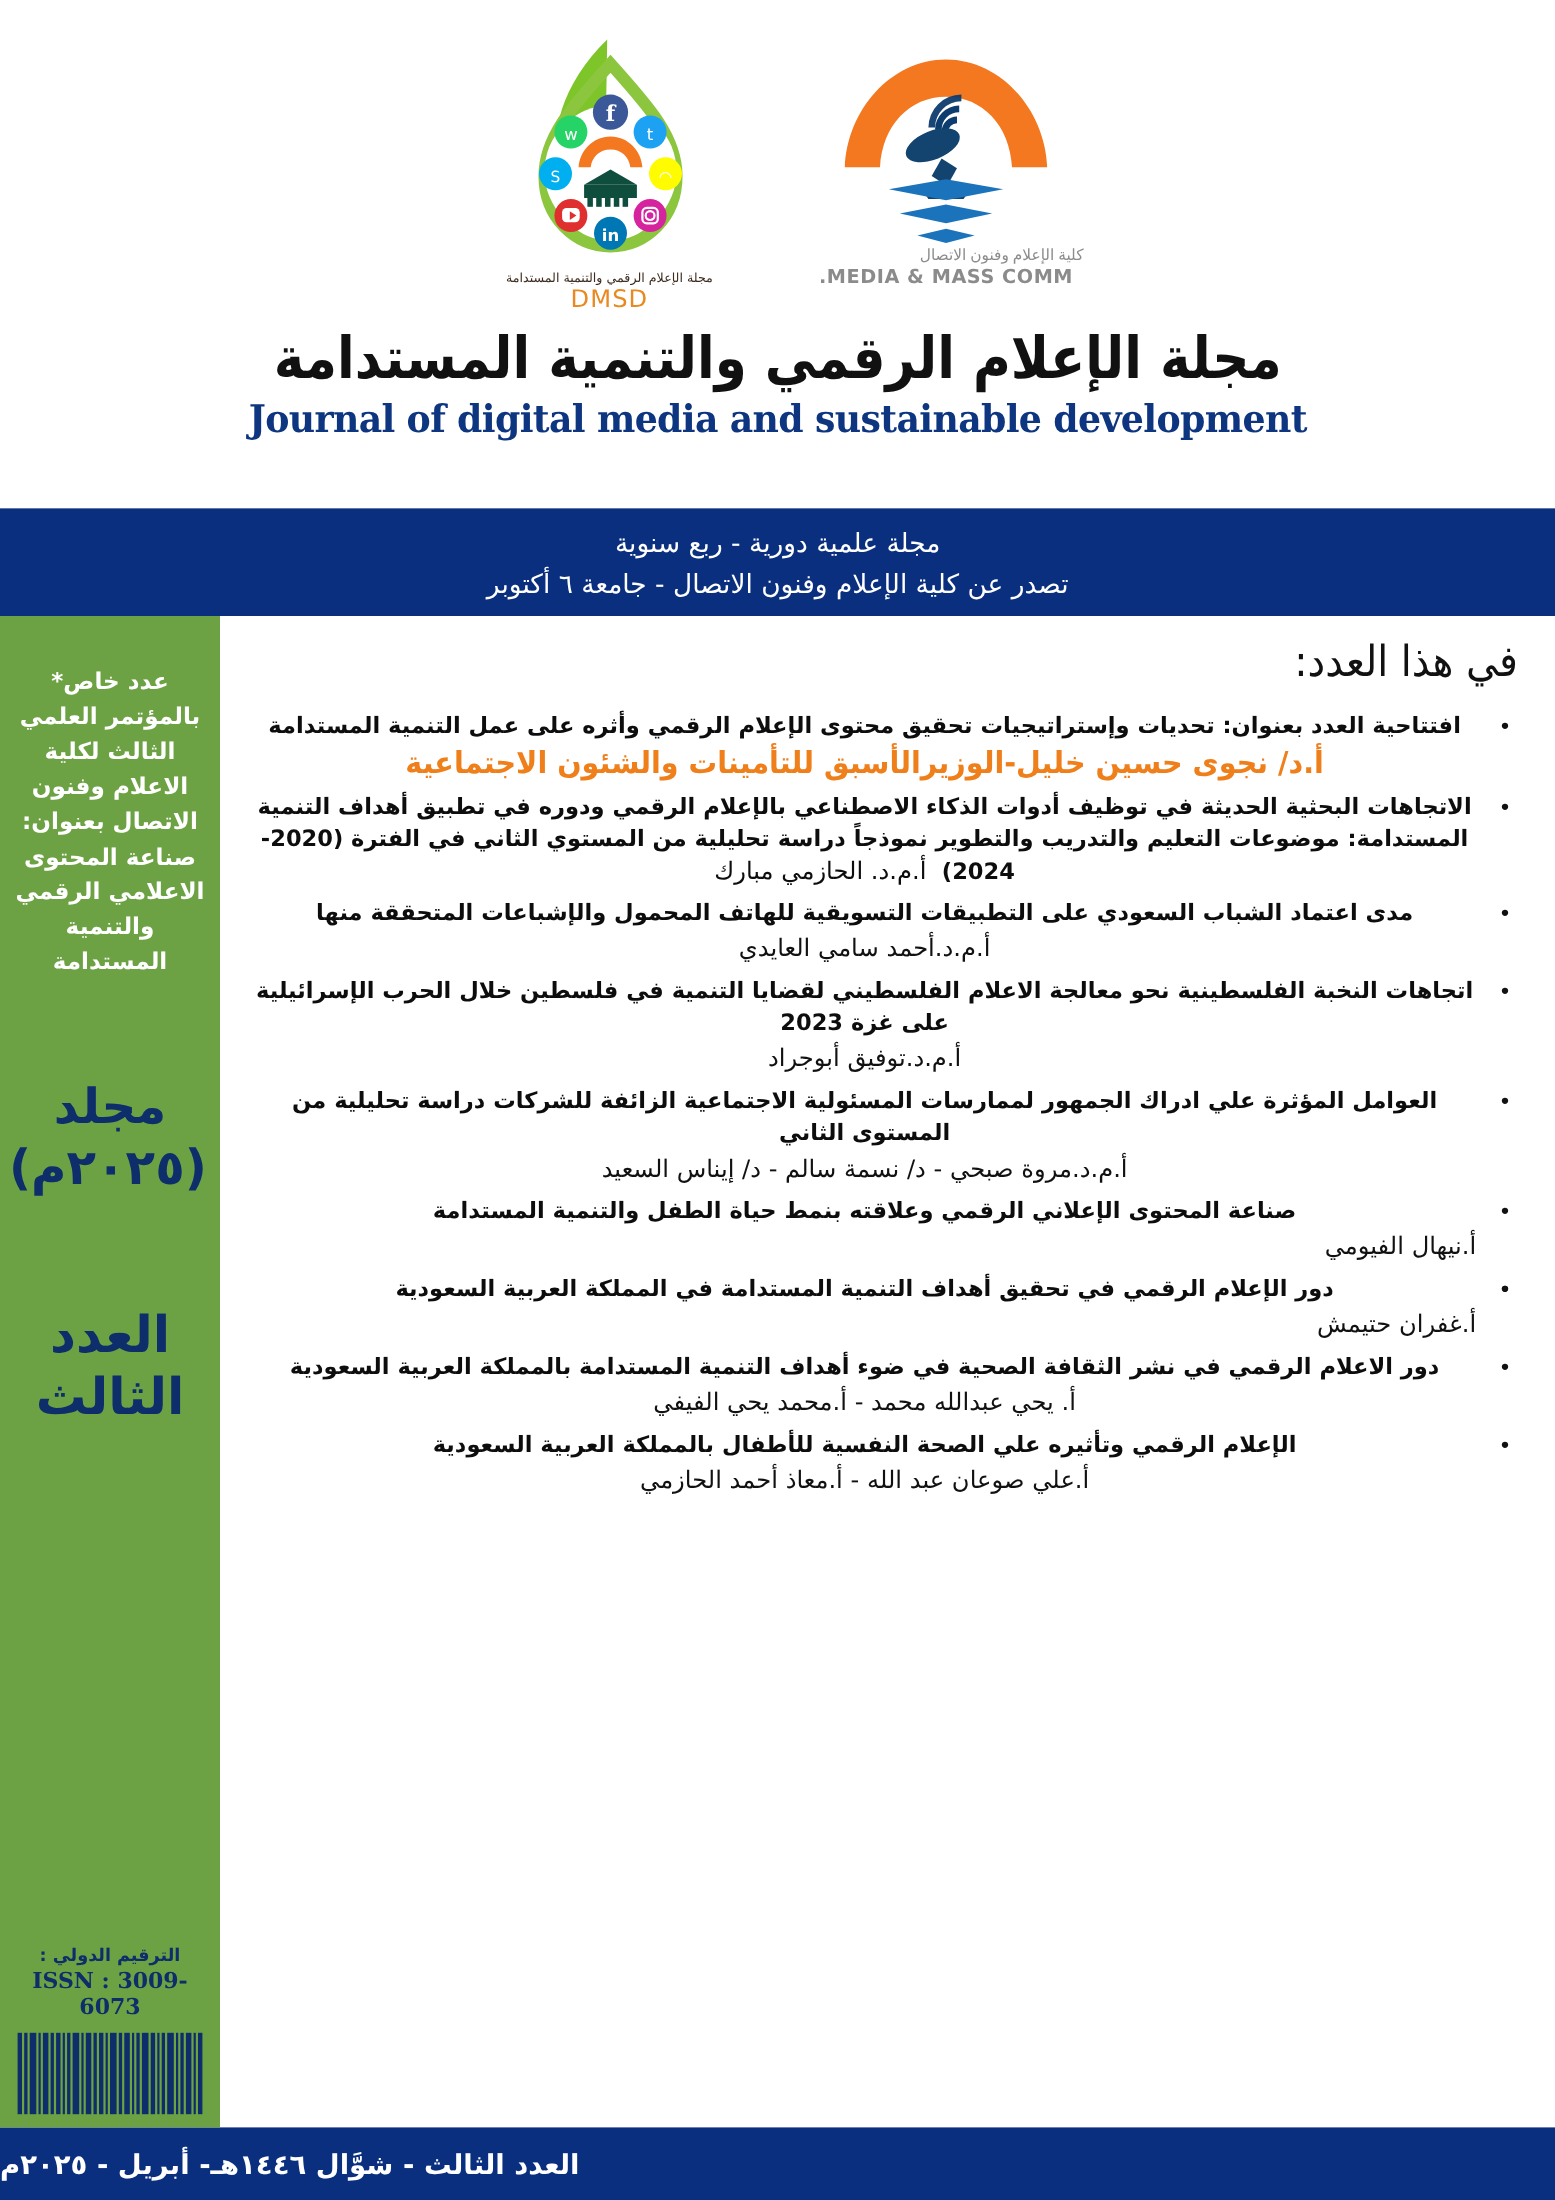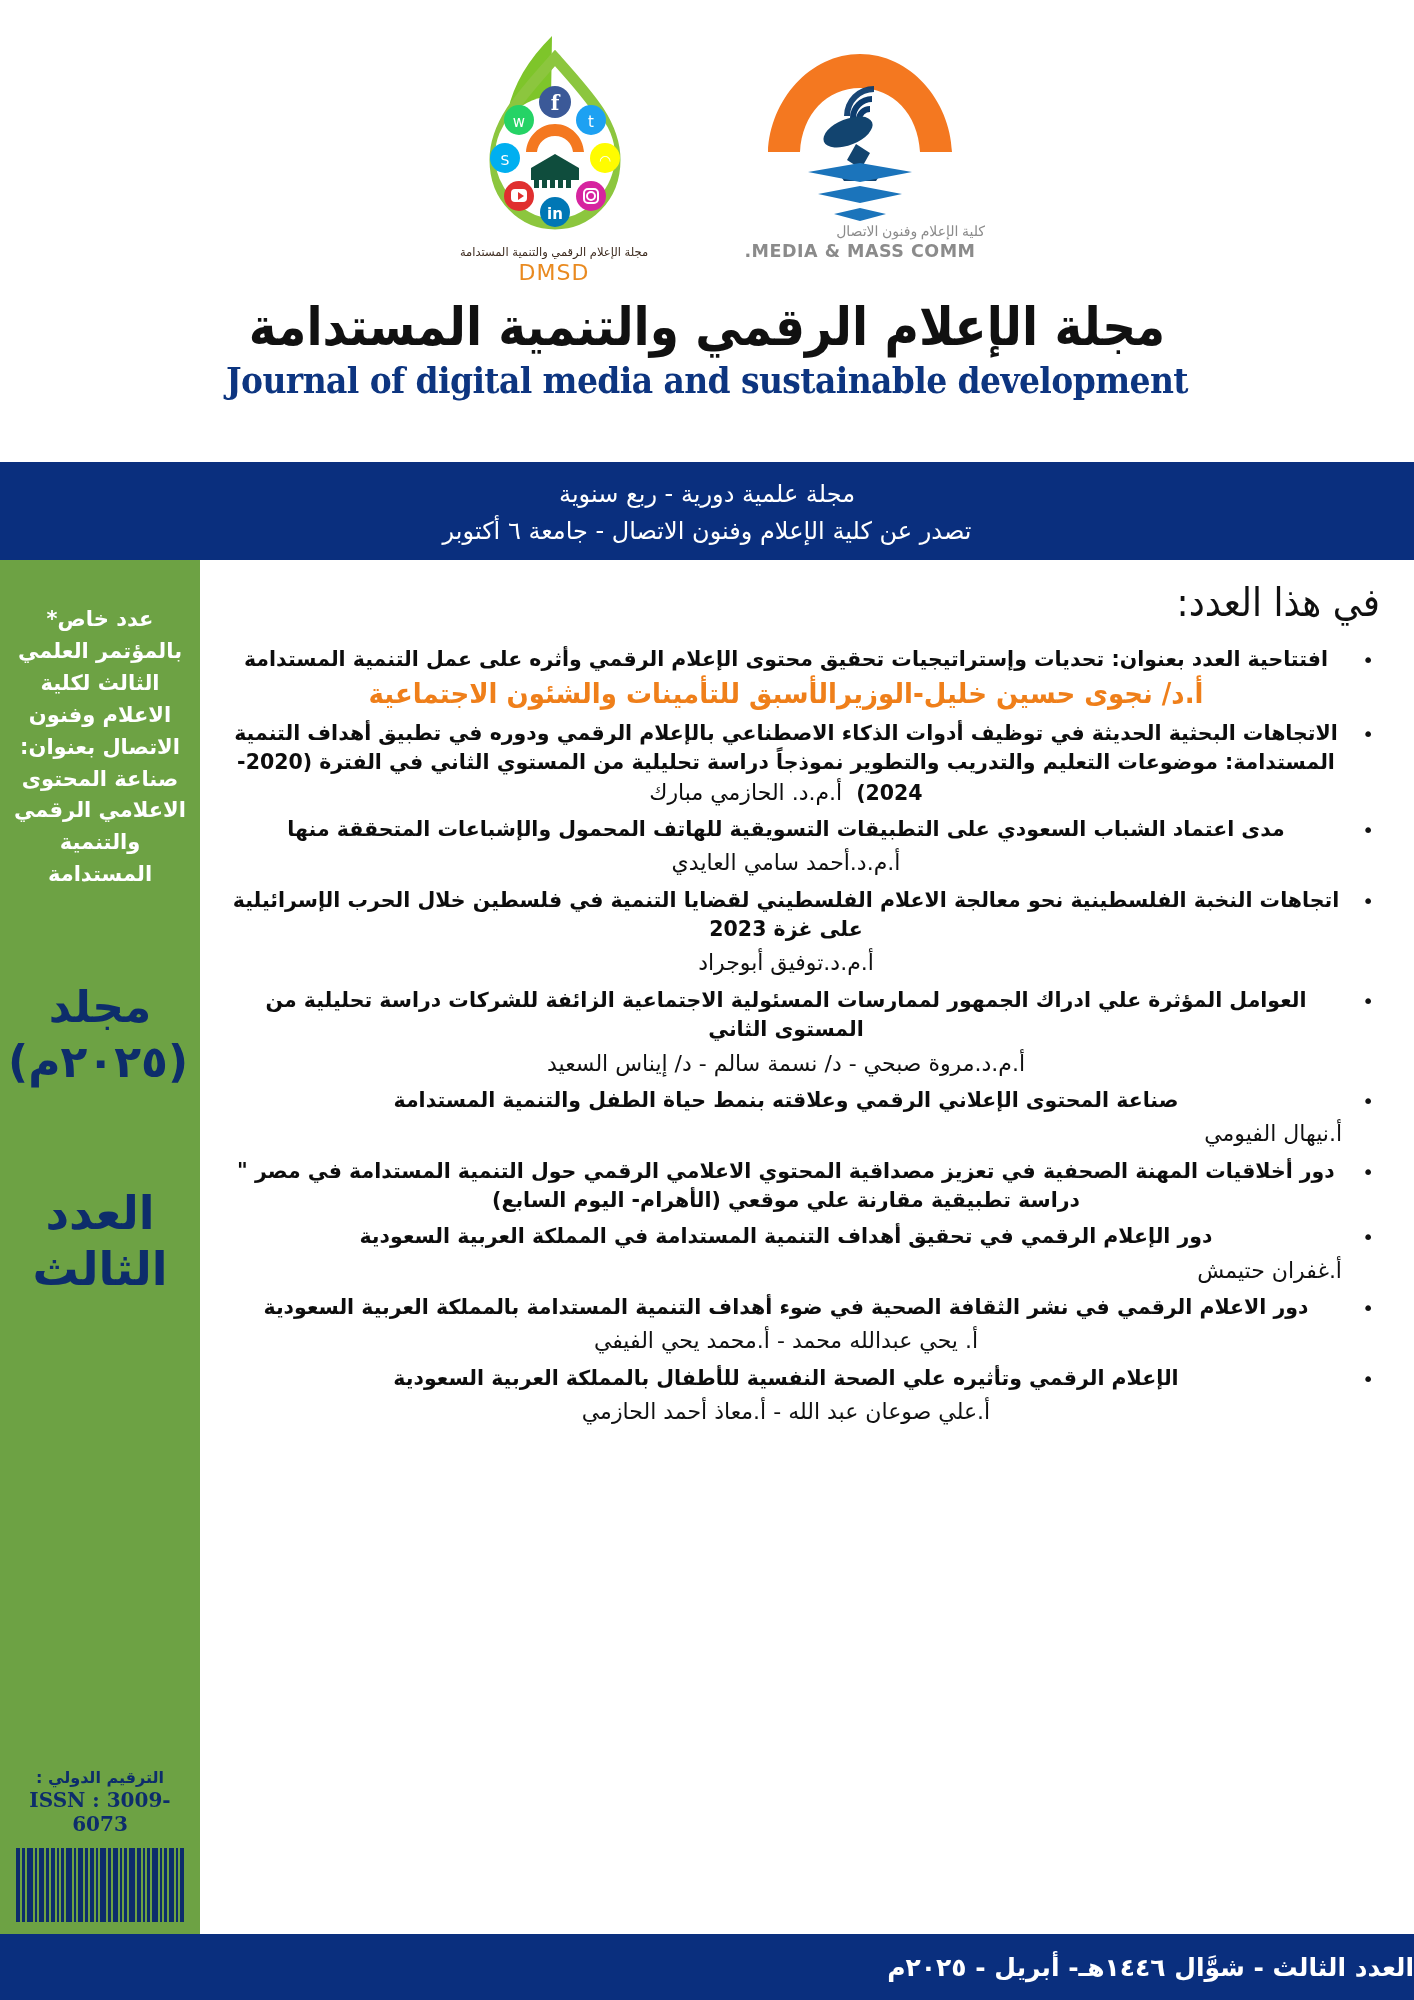--- a/index.html
+++ b/index.html
@@ -256,21 +256,21 @@
 
   
   .footer {
     background: #0a2f7e;
     color: #fff;
     text-align: center;
     flex: 0 0 auto;
     height: 66px;
     display: flex;
     align-items: center;
-    justify-content: flex-start;
+    justify-content: flex-end;
   }
   .footer span {
     font-family: "DejaVu Sans", sans-serif;
     font-weight: bold;
     font-size: 25px;
     letter-spacing: -0.3px;
   }
 </style>
 </head>
 <body>
@@ -386,21 +386,20 @@
           </li>
           <li>
             <div class="art-title">العوامل المؤثرة علي ادراك الجمهور لممارسات المسئولية الاجتماعية الزائفة للشركات دراسة تحليلية من المستوى الثاني</div>
             <div class="art-authors align-mid">أ.م.د.مروة صبحي - د/ نسمة سالم - د/ إيناس السعيد</div>
           </li>
           <li>
             <div class="art-title">صناعة المحتوى الإعلاني الرقمي وعلاقته بنمط حياة الطفل والتنمية المستدامة</div>
             <div class="art-authors align-right">أ.نيهال الفيومي</div>
           </li>
           <li>
-            <div class="art-title">دور أخلاقيات المهنة الصحفية في تعزيز مصداقية المحتوي الاعلامي الرقمي حول التنمية المستدامة في مصر " دراسة تطبيقية مقارنة علي موقعي (الأهرام- اليوم السابع)</div>
           </li>
           <li>
             <div class="art-title">دور الإعلام الرقمي في تحقيق أهداف التنمية المستدامة في المملكة العربية السعودية</div>
             <div class="art-authors align-right">أ.غفران حتيمش</div>
           </li>
           <li>
             <div class="art-title">دور الاعلام الرقمي في نشر الثقافة الصحية في ضوء أهداف التنمية المستدامة بالمملكة العربية السعودية</div>
             <div class="art-authors align-mid">أ. يحي عبدالله محمد - أ.محمد يحي  الفيفي</div>
           </li>
           <li>

